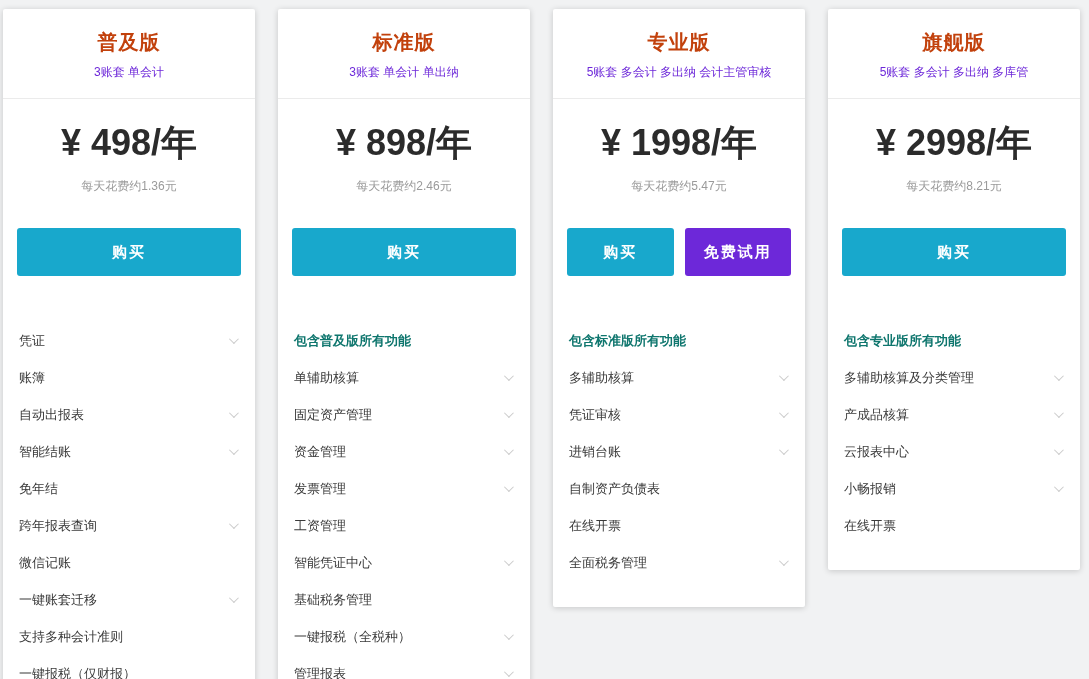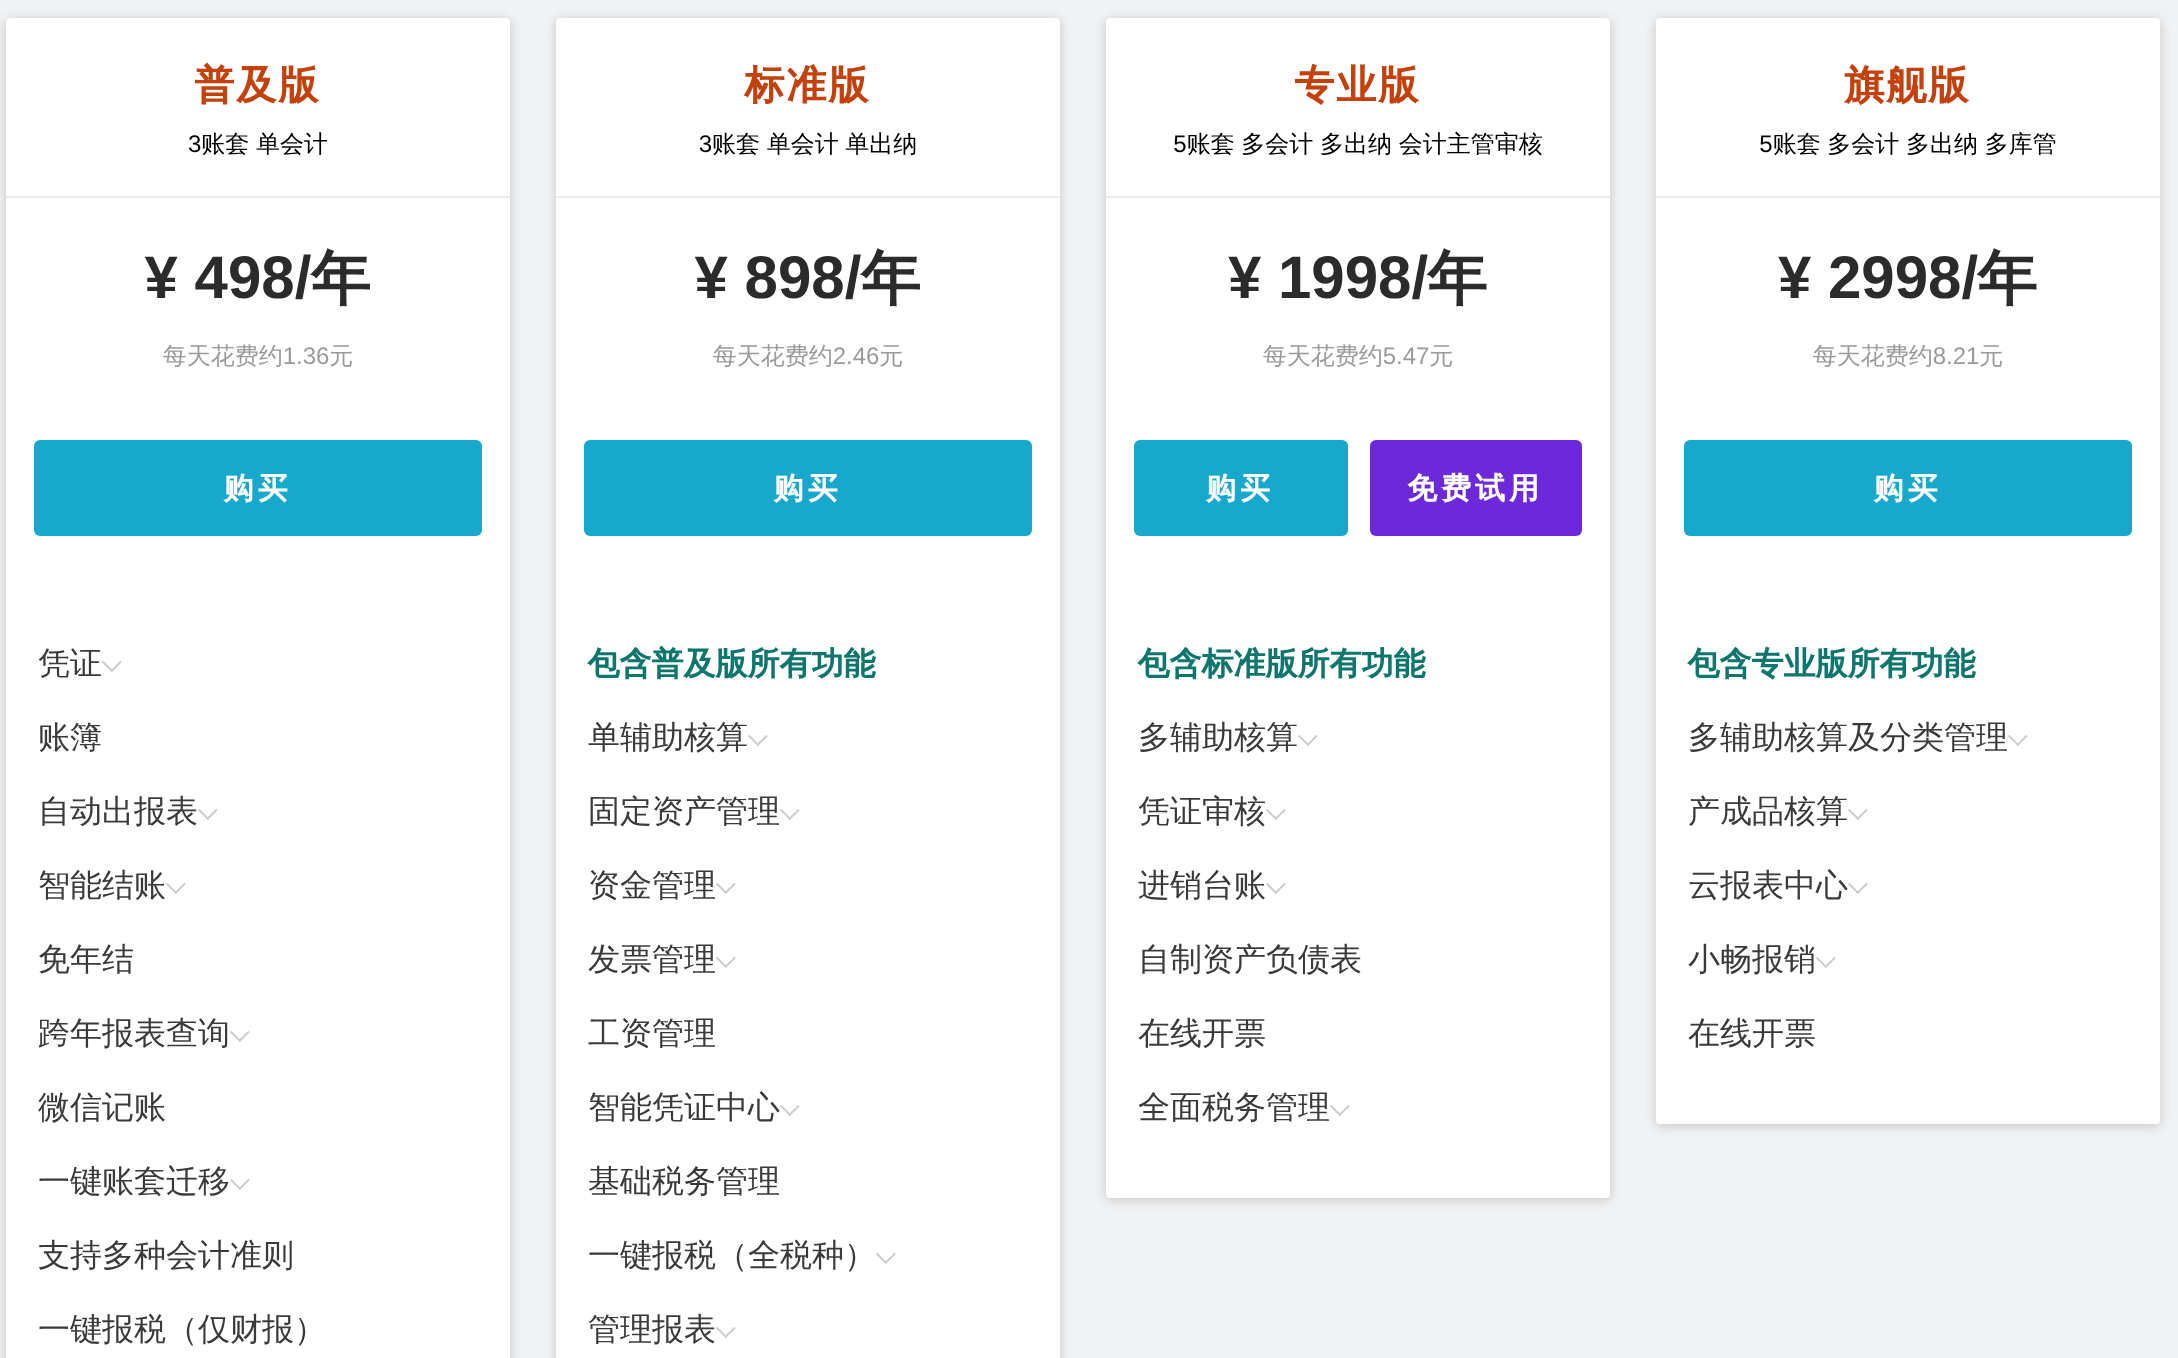--- a/index.html
+++ b/index.html
@@ -22,23 +22,23 @@
     box-shadow:0 1px 6px rgba(0,0,0,0.18);
     flex:0 0 auto;
   }
   .card:nth-child(1), .card:nth-child(2) { min-height:700px; }
   .card-header {
     text-align:center;
     padding:20px 14px 17px;
     border-bottom:1px solid #ebebeb;
   }
   .plan-name { font-size:20px; font-weight:bold; color:#c2410c; letter-spacing:1px; }
-  .plan-subtitle { font-size:12px; color:#000000; margin-top:8px; }
+  .plan-subtitle { font-size:12px; color:#6d28d9; margin-top:8px; }
   .price-block { text-align:center; padding-top:20px; }
-  .price { font-size:30px; font-weight:bold; color:#2b2b2b; }
+  .price { font-size:36px; font-weight:bold; color:#2b2b2b; }
   .daily { font-size:12px; color:#9a9a9a; margin-top:10px; }
   .btn-row { display:flex; gap:11px; margin:33px 14px 0; }
   .btn-row button {
     flex:1 1 0;
     height:48px;
     border:none;
     border-radius:3px;
     color:#fff;
     font-size:15px;
     font-weight:bold;
@@ -49,22 +49,23 @@
   .buy-btn { background:#18a8cc; }
   .trial-btn { background:#6d28d9; letter-spacing:1px; }
   .features {
     list-style:none;
     margin-top:46px;
     padding:0 16px 26px 16px;
   }
   .feature-row {
     display:flex;
     align-items:center;
+    justify-content:space-between;
     height:37px;
-    font-size:16px;
+    font-size:13px;
     color:#3a3a3a;
   }
   .feature-row.highlight .feature-label { color:#0f766e; font-weight:bold; }
   .chevron {
     width:7px; height:7px;
     border-right:1.5px solid #cccccc;
     border-bottom:1.5px solid #cccccc;
     transform:rotate(45deg) translateY(-2px);
     margin-right:3px;
     flex:0 0 auto;

